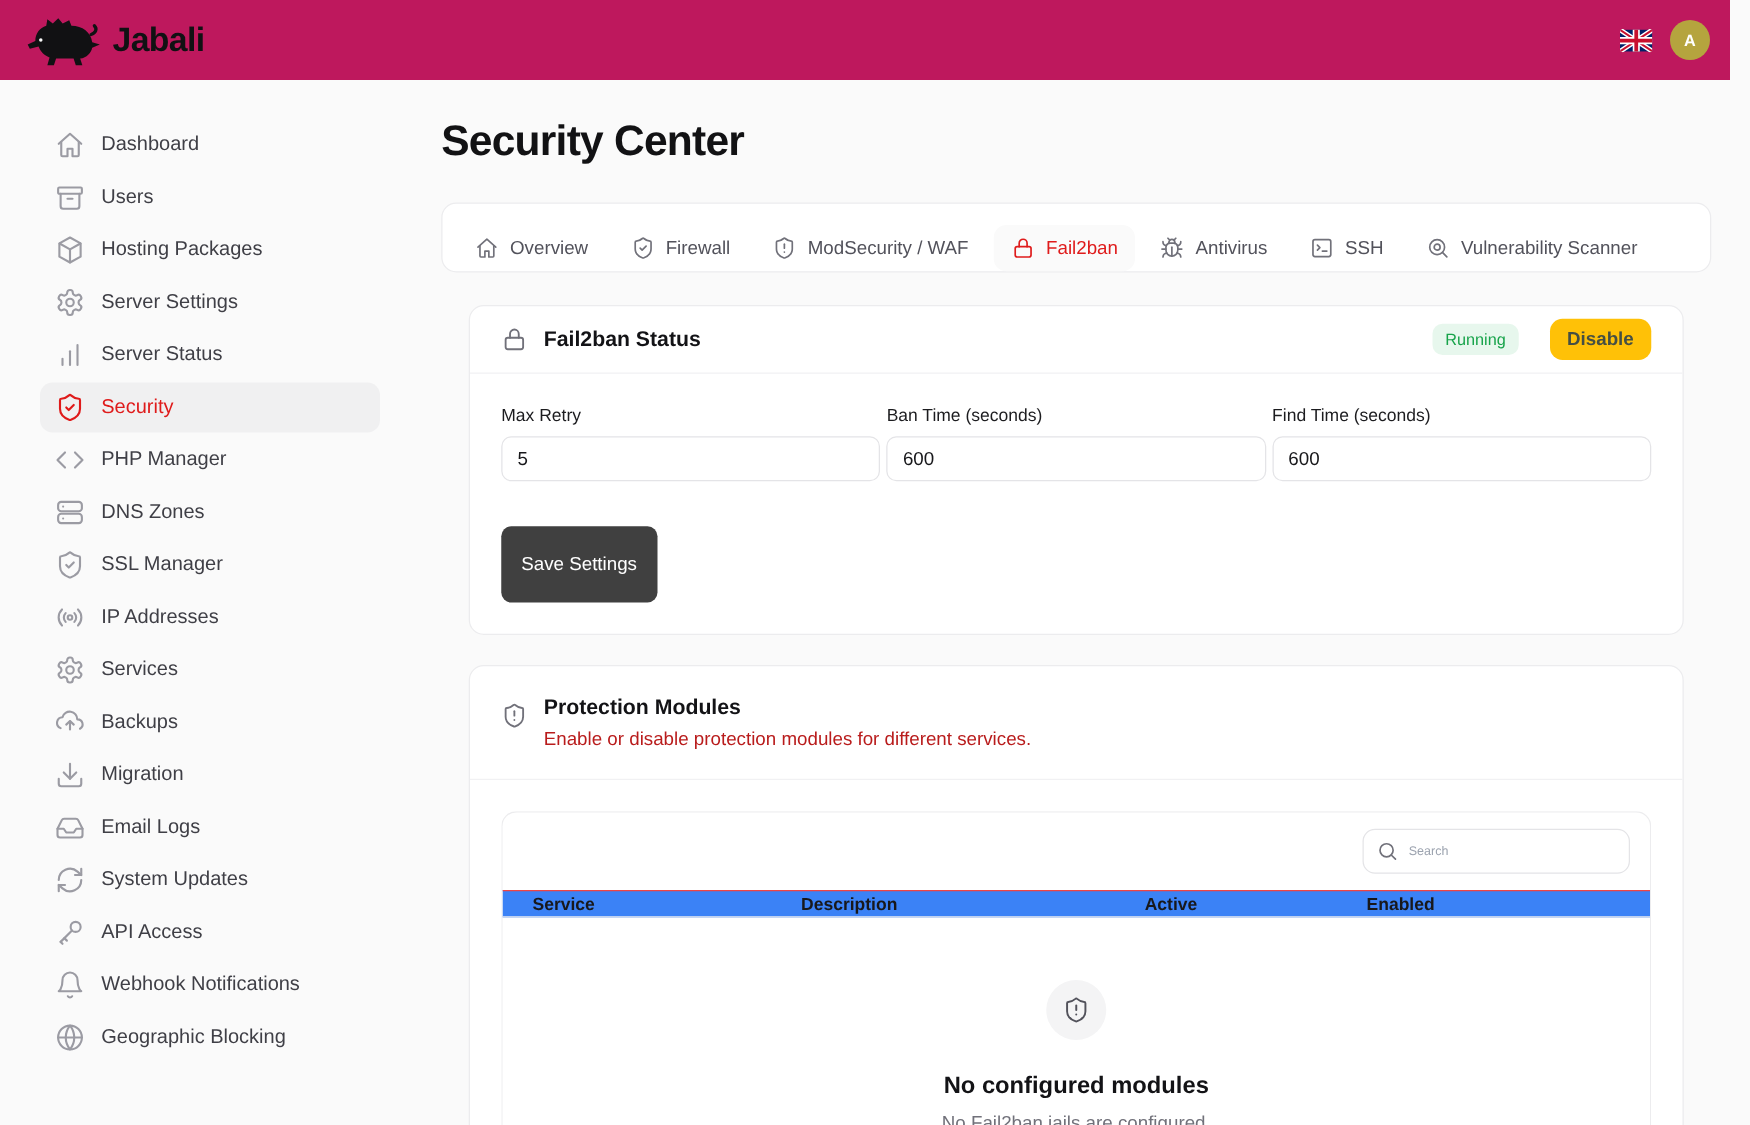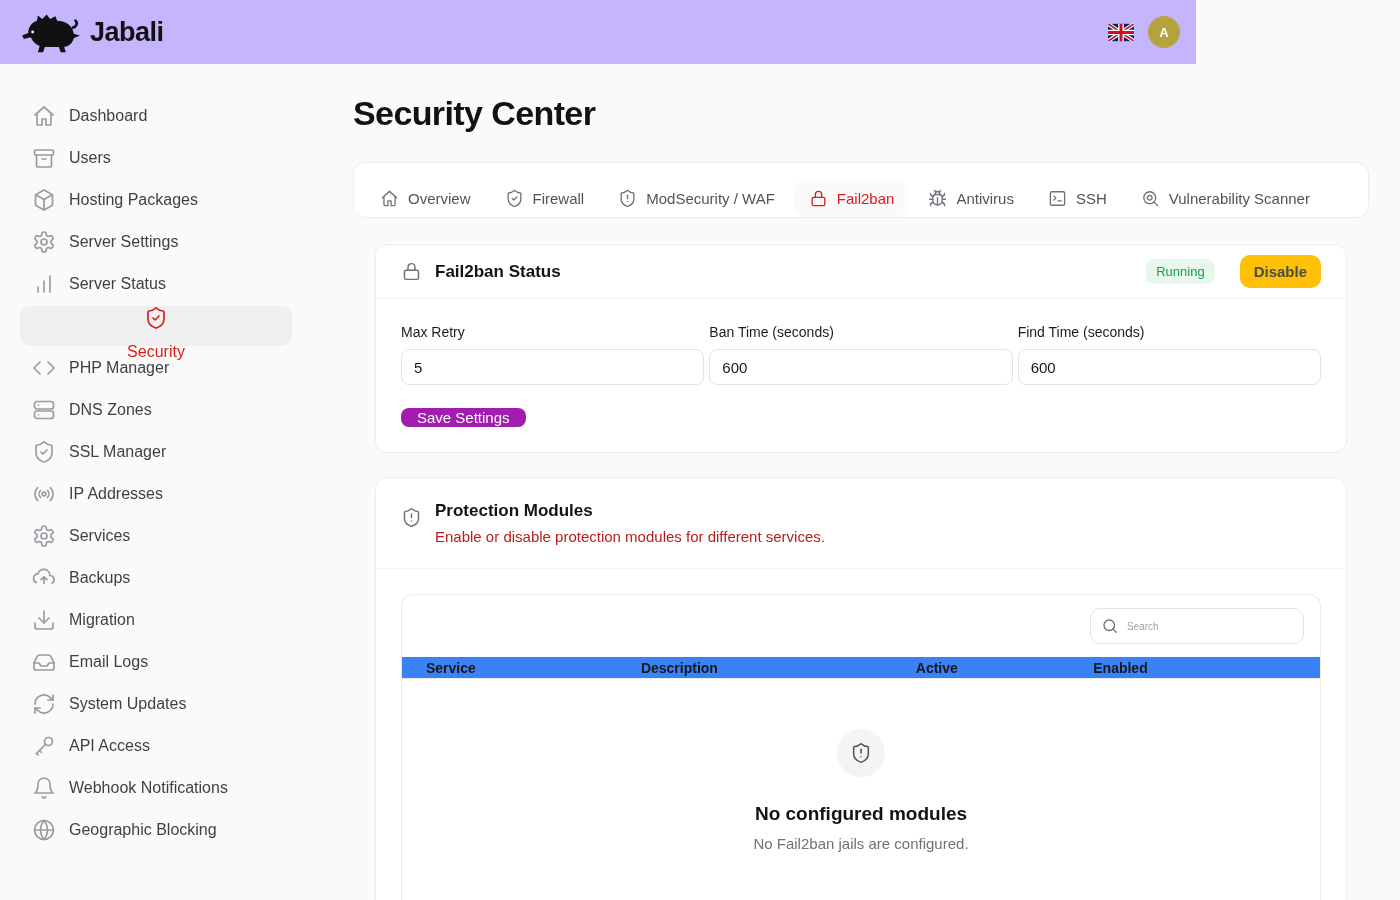--- a/index.html
+++ b/index.html
@@ -1,35 +1,35 @@
 <!DOCTYPE html>
 <html><head>
 <meta charset="utf-8">
 <style>
   * { margin:0; padding:0; box-sizing:border-box; }
   html,body { width:1400px; height:900px; overflow:hidden; background:#fafafa;
     font-family:"Liberation Sans","DejaVu Sans",sans-serif; color:#18181b; }
 
   
-  .topbar { position:absolute; top:0; left:0; width:1196px; height:64px; background:#c4b5fd;
+  .topbar { position:absolute; top:0; left:0; width:1384px; height:64px; background:#be185d;
     display:flex; align-items:center; justify-content:space-between; padding:0 16px; z-index:5; }
   .brand { display:flex; align-items:center; gap:8px; padding-left:4px; cursor:pointer; }
   .brand svg { width:62px; height:42px; }
   .brand-name { font-size:27px; font-weight:800; letter-spacing:-0.5px; color:#111113; }
   .topbar-right { display:flex; align-items:center; gap:14px; }
   .flag-btn { width:26px; height:19px; border-radius:3px; overflow:hidden; cursor:pointer; display:block; }
   .avatar { width:32px; height:32px; border-radius:50%; background:#b5a43e; color:#ffffff;
     font-size:13px; font-weight:700; display:flex; align-items:center; justify-content:center; cursor:pointer; }
 
   
-  .sidebar { position:absolute; top:64px; left:4px; width:304px; bottom:0; background:#fafafa; padding-top:30px; }
+  .sidebar { position:absolute; top:64px; left:16px; width:304px; bottom:0; background:#fafafa; padding-top:30px; }
   .side-item { display:flex; align-items:center; gap:13px; height:40px; margin:2px 16px; padding:0 12px;
     border-radius:10px; color:#3f3f46; font-size:16px; cursor:pointer; }
   .side-item .icn { width:24px; height:24px; color:#9b9ba3; flex:0 0 24px; }
-  .side-item.active { background:#f0f0f1; color:#df1b1b;flex-direction:column; }
+  .side-item.active { background:#f0f0f1; color:#df1b1b; }
   .side-item.active .icn { color:#df1b1b; }
 
   svg.icn, .tab .icn, .hicn { fill:none; stroke:currentColor; stroke-width:1.7;
     stroke-linecap:round; stroke-linejoin:round; }
 
   
   .main { position:absolute; top:64px; left:304px; right:0; bottom:0; padding:30px 31px 0 49px; }
   .page-title { font-size:34px; font-weight:800; letter-spacing:-0.6px; color:#121214; margin-bottom:29px; }
 
   .tabs-card { background:#ffffff; border:1px solid #ececee; border-radius:12px; height:56px;
@@ -51,22 +51,22 @@
   .badge-running { background:#e7f7ed; color:#17a34a; font-size:13px; padding:5px 10px; border-radius:8px; }
   .btn-warn { background:#ffc107; color:#454f44; border:none; font-size:15px; font-weight:600;
     padding:8px 14px; border-radius:10px; cursor:pointer; margin-left:12px;
     font-family:"Liberation Sans","DejaVu Sans",sans-serif; }
   .card-body { padding:25px; }
   .form-grid { display:grid; grid-template-columns:1fr 1fr 1fr; gap:5px; }
   .field-label { display:block; font-size:14px; font-weight:500; color:#1c1c1f; margin-bottom:9px; }
   .text-input { width:100%; height:36px; border:1px solid #e4e4e7; border-radius:8px; padding:0 12px;
     font-size:15px; color:#18181b; background:#fff; outline:none;
     font-family:"Liberation Sans","DejaVu Sans",sans-serif; }
-  .btn-primary { margin-top:23px; background:#a21caf; color:#ffffff; border:none; font-size:15px;
-    padding:1px 16px; border-radius:8px; cursor:pointer;
+  .btn-primary { margin-top:36px; background:#404040; color:#ffffff; border:none; font-size:15px;
+    padding:22px 16px; border-radius:8px; cursor:pointer;
     font-family:"Liberation Sans","DejaVu Sans",sans-serif; }
 
   
   .modules-head { display:flex; align-items:flex-start; padding:23px 25px; border-bottom:1px solid #f1f1f3; gap:13px; }
   .modules-head .hicn { margin-top:6px; }
   .modules-title { font-size:17px; font-weight:700; color:#131316; }
   .modules-sub { font-size:15px; color:#b91c1c; margin-top:7px; }
   .modules-body { padding:25px; }
   .table-shell { border:1px solid #ececee; border-radius:12px 12px 0 0; border-bottom:none; overflow:hidden; }
   .search-row { display:flex; justify-content:flex-end; padding:13px 16px; }

